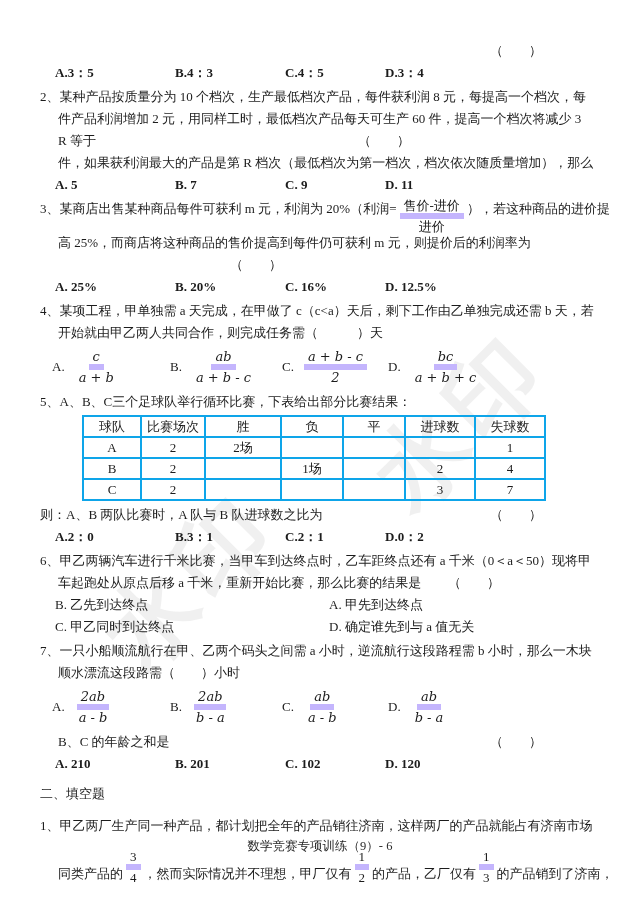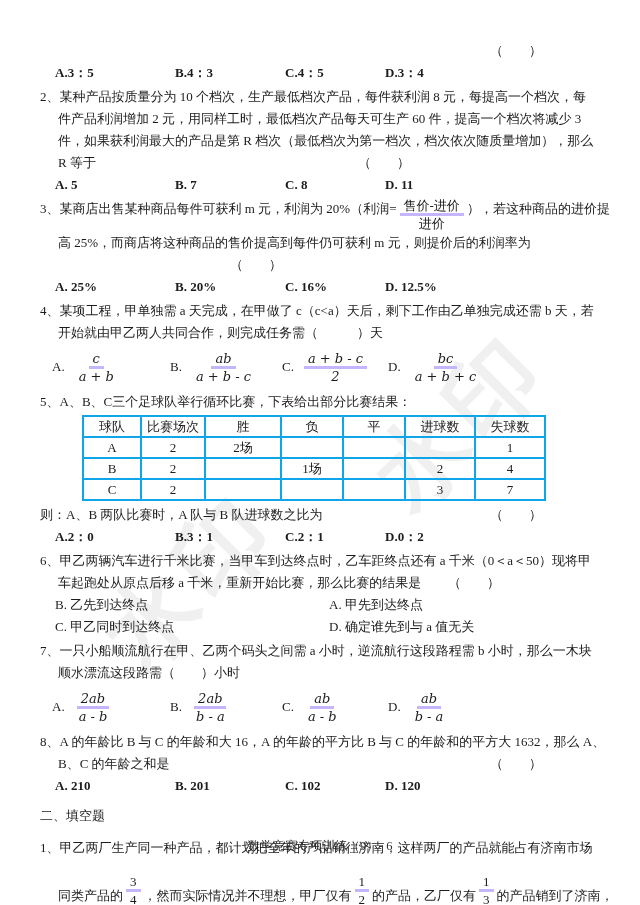--- a/index.html
+++ b/index.html
@@ -22,21 +22,21 @@
   .between{display:flex;justify-content:space-between;}
   .pr70{padding-right:70px;}
   .pr110{padding-right:112px;}
   .opts{display:grid;grid-template-columns:120px 110px 100px auto;padding-left:15px;font-weight:bold;}
   .opts-frac{display:grid;grid-template-columns:118px 112px 106px auto;padding-left:12px;
     align-items:center;min-height:42px;margin:2px 0 3px 0;}
   .opt-frac-item{display:inline-flex;align-items:center;gap:7px;}
   .opts2col{display:grid;grid-template-columns:274px auto;padding-left:15px;}
   .frac{display:inline-flex;flex-direction:column;align-items:center;vertical-align:middle;
     line-height:15px;margin:0 3px;}
-  .frac .num{border-bottom:3px solid #c4b5fd;padding:0 4px;}
+  .frac .num{border-bottom:6px solid #c4b5fd;padding:0 4px;}
   .frac .den{padding:0 4px;}
   .math{font-style:italic;font-family:"DejaVu Serif",serif;}
   .q3line1{display:flex;align-items:flex-start;height:34px;white-space:nowrap;}
   .q3line1 .frac{line-height:15px;}
   .q3bracket{padding-left:190px;}
   .q2bracket{display:inline-block;margin-left:262px;}
   .q1bracket{padding-left:450px;}
   table.res{border-collapse:collapse;margin:2px 0 3px 42px;}
   table.res td,table.res th{
     border:2px solid #0ea5e9;height:19px;text-align:center;
@@ -60,26 +60,26 @@
     <div class="opts">
       <span>A.3：5</span>
       <span>B.4：3</span>
       <span>C.4：5</span>
       <span>D.3：4</span>
     </div>
 
     <div class="mt2">
       <div class="l">2、某种产品按质量分为 10 个档次，生产最低档次产品，每件获利润 8 元，每提高一个档次，每</div>
       <div class="l cont">件产品利润增加 2 元，用同样工时，最低档次产品每天可生产 60 件，提高一个档次将减少 3</div>
+      <div class="l cont"><span>R 等于</span><span class="q2bracket">（　　）</span></div>
       <div class="l cont">件，如果获利润最大的产品是第 R 档次（最低档次为第一档次，档次依次随质量增加），那么</div>
-      <div class="l cont"><span>R 等于</span><span class="q2bracket">（　　）</span></div>
       <div class="opts">
         <span>A. 5</span>
         <span>B. 7</span>
-        <span>C. 8</span>
+        <span>C. 9</span>
         <span>D. 11</span>
       </div>
     </div>
 
     <div class="mt2">
       <div class="q3line1">
         <span>3、某商店出售某种商品每件可获利 m 元，利润为 20%（利润=</span>
           <span class="frac">
             <span class="num">售价-进价</span>
             <span class="den">进价</span>
@@ -239,21 +239,20 @@
             <span>D.</span>
             <span class="frac math">
               <span class="num">ab</span>
               <span class="den">b - a</span>
             </span>
           </span>
       </div>
     </div>
 
     <div class="mt2">
-      <div class="l">8、A 的年龄比 B 与 C 的年龄和大 16，A 的年龄的平方比 B 与 C 的年龄和的平方大 1632，那么 A、</div>
       <div class="l cont between pr70">
         <span>B、C 的年龄之和是</span>
         <span>（　　）</span>
       </div>
       <div class="opts">
         <span>A. 210</span>
         <span>B. 201</span>
         <span>C. 102</span>
         <span>D. 120</span>
       </div>

